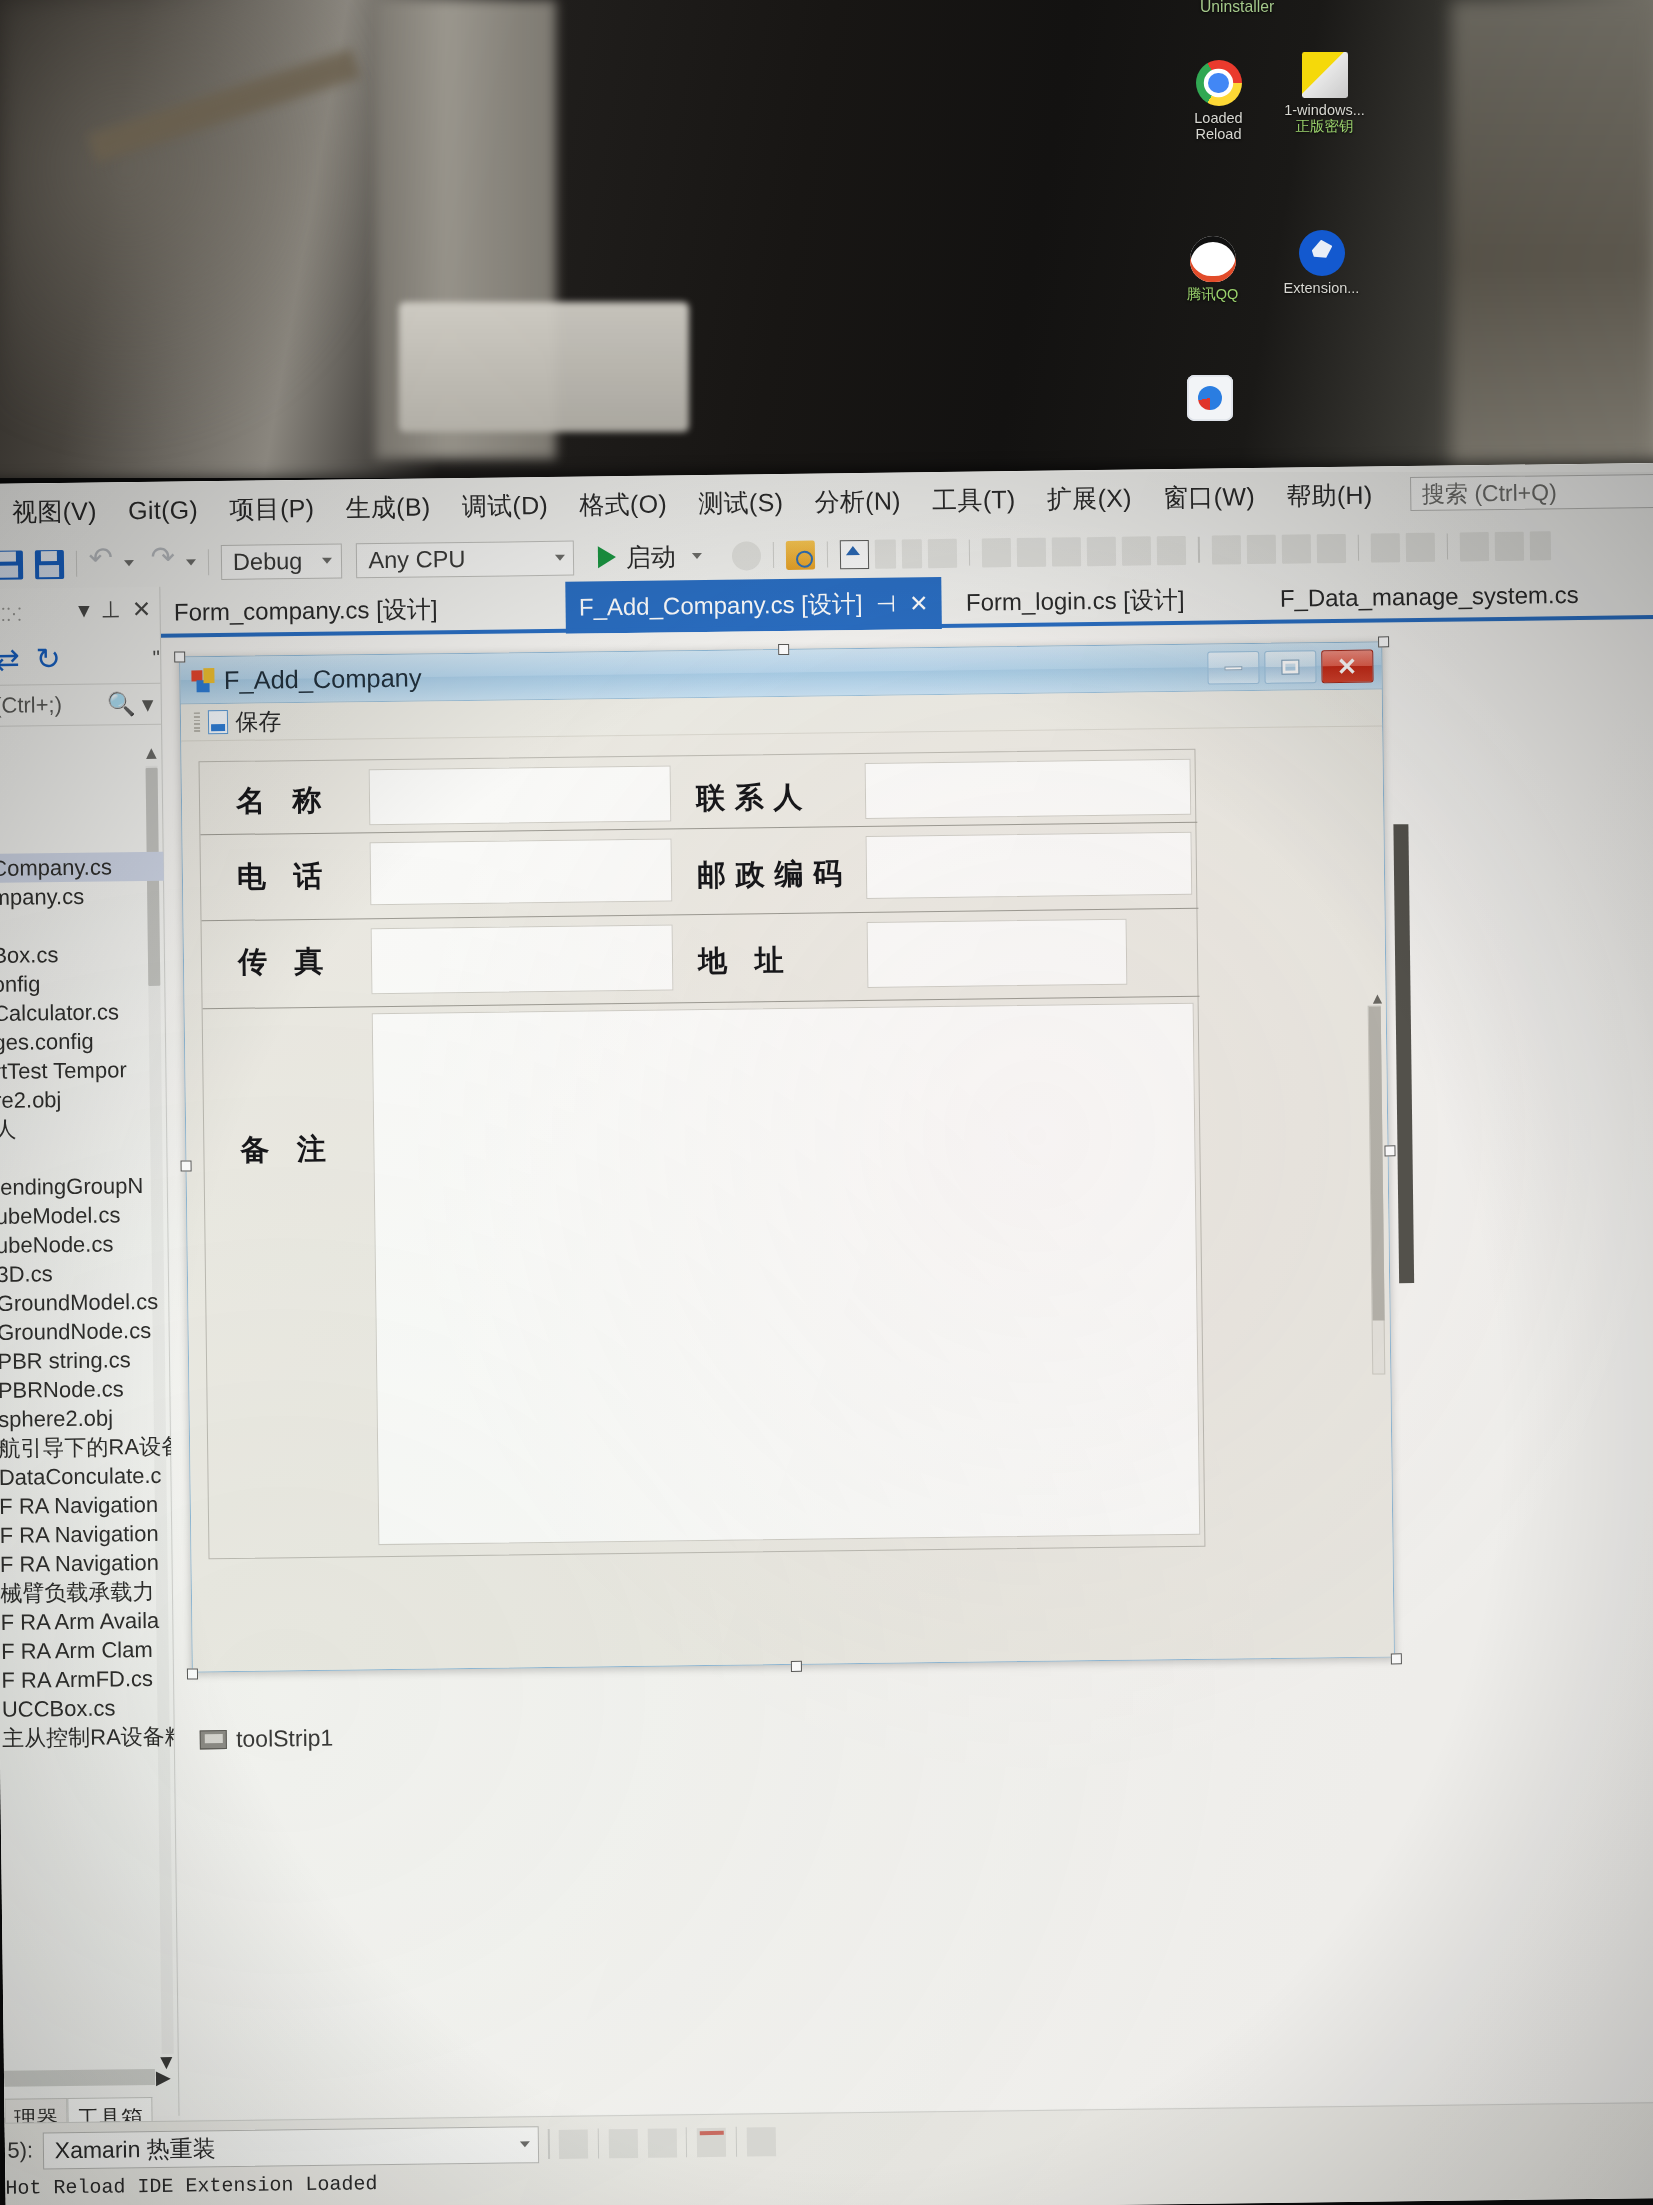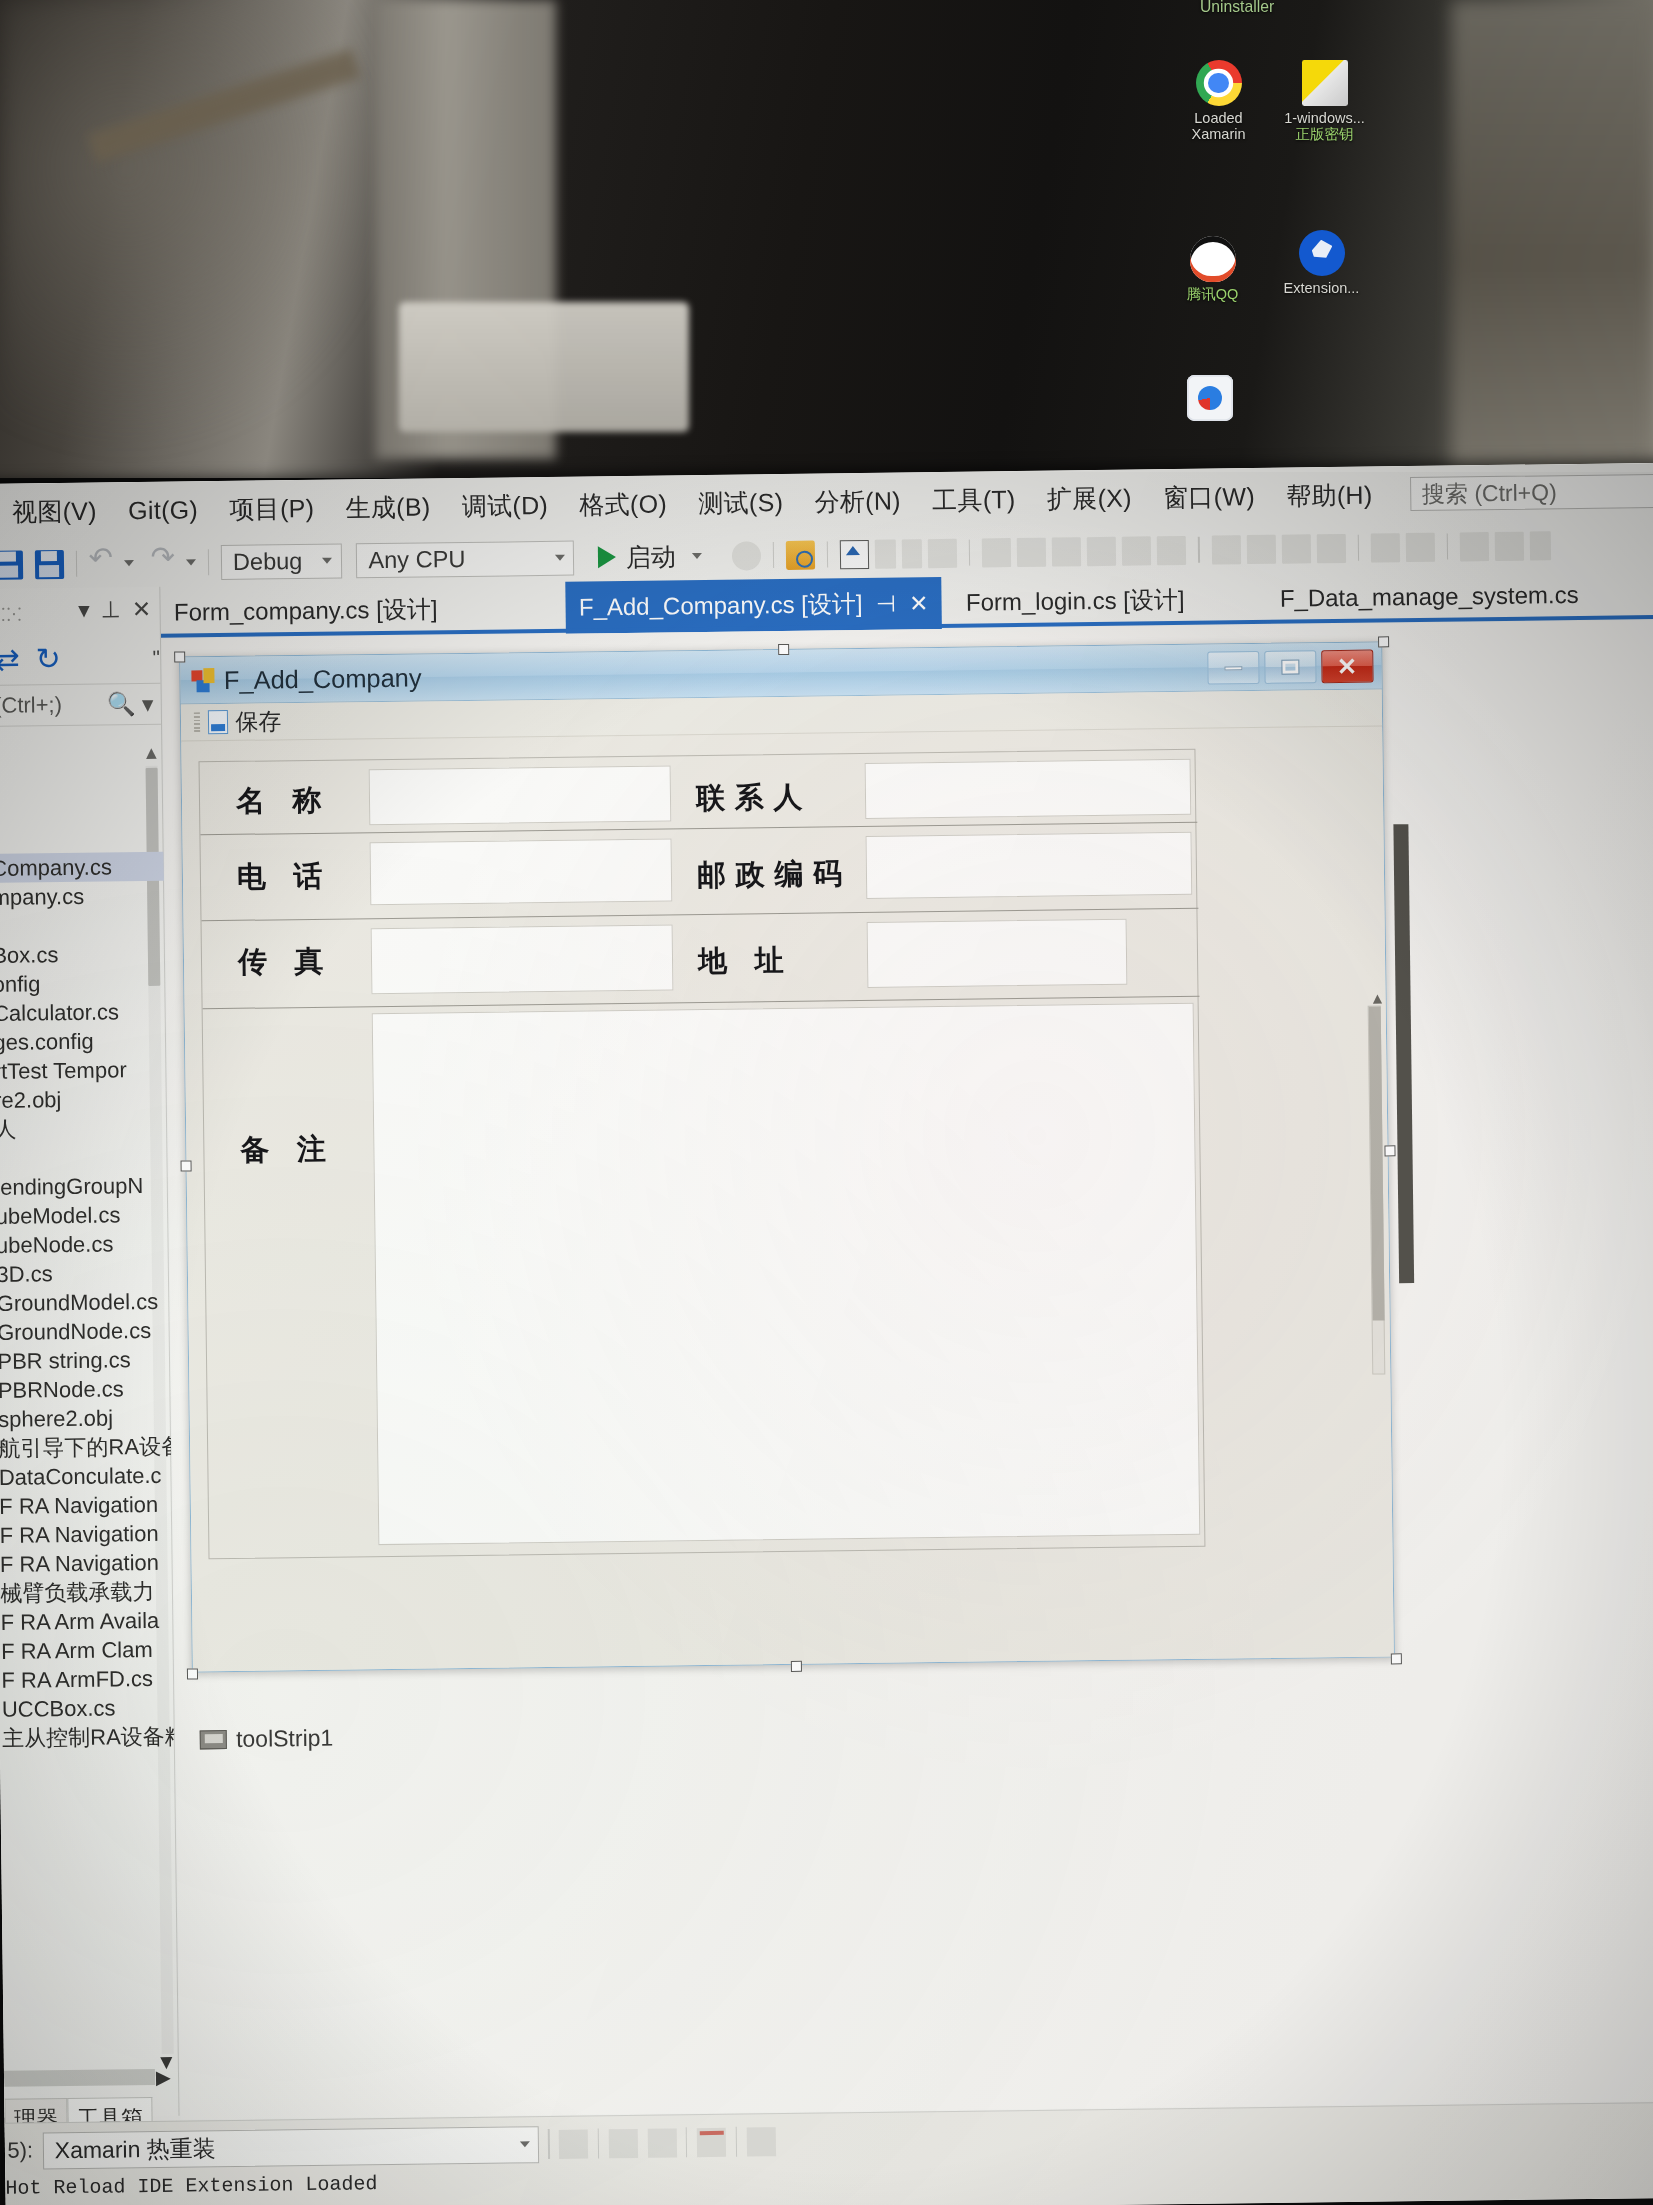--- a/index.html
+++ b/index.html
@@ -350,24 +350,24 @@
   <div class="room-box"></div>
   <div class="room-bar"></div>
   <div class="room-right"></div>
 
   <div class="desktop">
     <div class="uninst-text" style="left:33px;top:-2.4px;">Uninstaller</div>
 
     <div class="dicon" style="left:6px; top:60px;">
       <div class="glyph chrome-logo"></div>
       <div class="lbl">Loaded</div>
-      <div class="lbl">Xamarin</div>
-    </div>
-
-    <div class="dicon" style="left:112px; top:60px;">
+      <div class="lbl">Reload</div>
+    </div>
+
+    <div class="dicon" style="left:112px; top:52px;">
       <div class="glyph win-logo"></div>
       <div class="lbl">1-windows...</div>
       <div class="lbl green">正版密钥</div>
     </div>
 
     <div class="dicon" style="left:0px; top:236px;">
       <div class="glyph qq-logo"></div>
       <div class="lbl green">腾讯QQ</div>
     </div>
 

